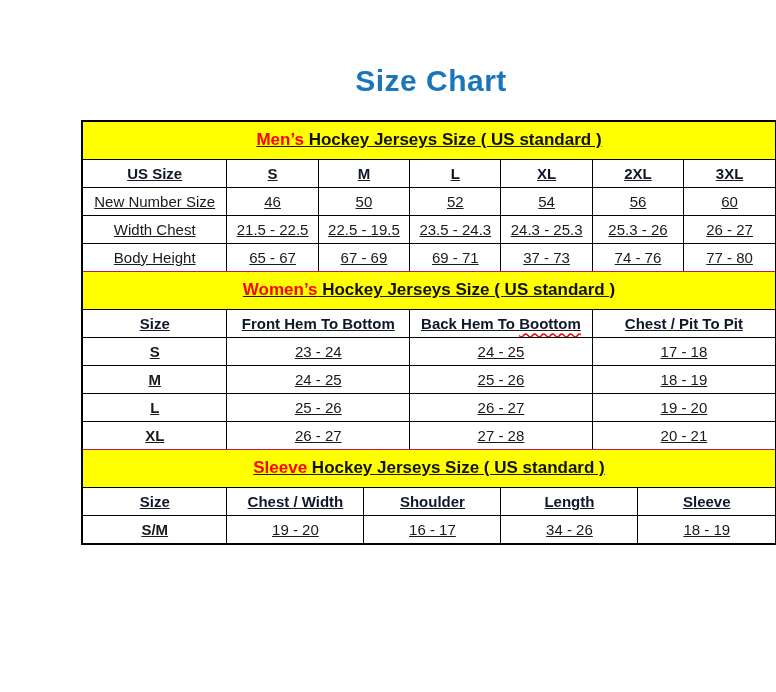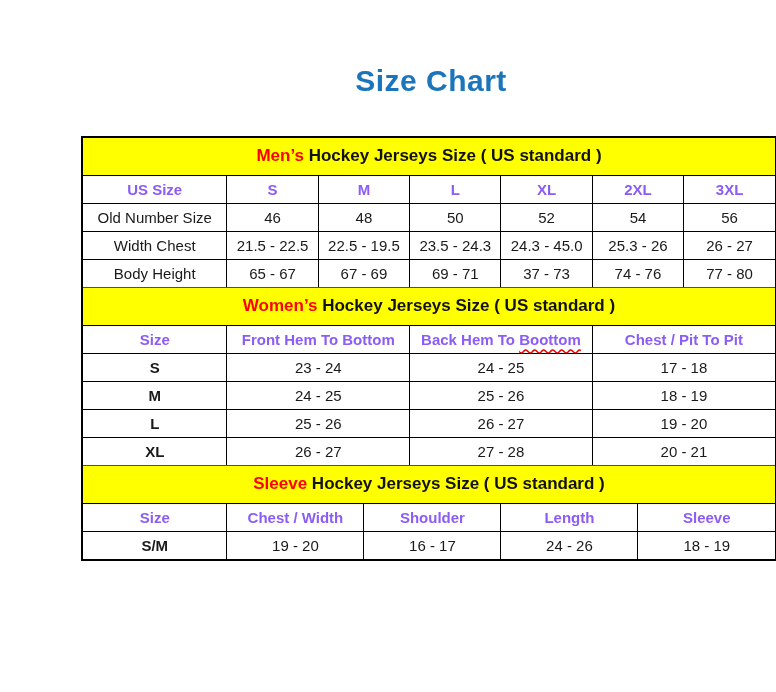--- a/index.html
+++ b/index.html
@@ -12,24 +12,25 @@
 
   .page-title {
     margin: 0; padding-top: 64px; padding-bottom: 18px;
     text-align: center;
     color: #1b75bb;
     font-size: 30px; font-weight: bold;
     letter-spacing: 0.5px;
   }
 
   .size-chart {
-    position: absolute; left: 38px; top: 136px; width: 696px;
+    position: absolute; left: 38px; top: 120px; width: 696px;
     border: 2px solid #000;
     box-sizing: border-box;
     background: #fff;
+    text-decoration: underline;
   }
 
   .banner {
     background: #ffff00;
     text-align: center;
     font-weight: bold;
     font-size: 17px;
     padding: 8px 0 9px 0;
     border-top: 1px solid #be185d;
     border-bottom: 1px solid #000;
@@ -52,21 +53,21 @@
     line-height: 17px;
     overflow: hidden;
     white-space: nowrap;
   }
   
   tr > *:first-child { border-left: none; }
   tr > *:last-child  { border-right: none; }
   tr:last-child > *  { border-bottom: none; }
   tr:first-child > * { border-top: none; }
 
-  th { font-weight: bold; color: #8b5cf6; }
+  th { font-weight: bold; color: #0f172a; }
   td { font-weight: normal; }
   td.row-label-bold { font-weight: bold; }
 
   col.c-label { width: 20.8%; }
 
   .misspelled {
     text-decoration: underline wavy #e60000;
     text-underline-offset: 3px;
   }
 </style>
@@ -96,34 +97,34 @@
           <tr>
         <th>US Size</th>
         <th>S</th>
         <th>M</th>
         <th>L</th>
         <th>XL</th>
         <th>2XL</th>
         <th>3XL</th>
       </tr>
       <tr>
-        <td>Old Number Size</td>
+        <td>New Number Size</td>
         <td>46</td>
-        <td>48</td>
         <td>50</td>
         <td>52</td>
         <td>54</td>
         <td>56</td>
+        <td>60</td>
       </tr>
       <tr>
         <td>Width Chest</td>
         <td>21.5 - 22.5</td>
         <td>22.5 - 19.5</td>
         <td>23.5 - 24.3</td>
-        <td>24.3 - 45.0</td>
+        <td>24.3 - 25.3</td>
         <td>25.3 - 26</td>
         <td>26 - 27</td>
       </tr>
       <tr>
         <td>Body Height</td>
         <td>65 - 67</td>
         <td>67 - 69</td>
         <td>69 - 71</td>
         <td>37 - 73</td>
         <td>74 - 76</td>
@@ -192,20 +193,20 @@
         <th>Size</th>
         <th>Chest / Width</th>
         <th>Shoulder</th>
         <th>Length</th>
         <th>Sleeve</th>
       </tr>
       <tr>
         <td class="row-label-bold">S/M</td>
         <td>19 - 20</td>
         <td>16 - 17</td>
-        <td>24 - 26</td>
+        <td>34 - 26</td>
         <td>18 - 19</td>
       </tr>
     </tbody>
       </table>
 
   </div>
 </div>
 
 </body></html>

